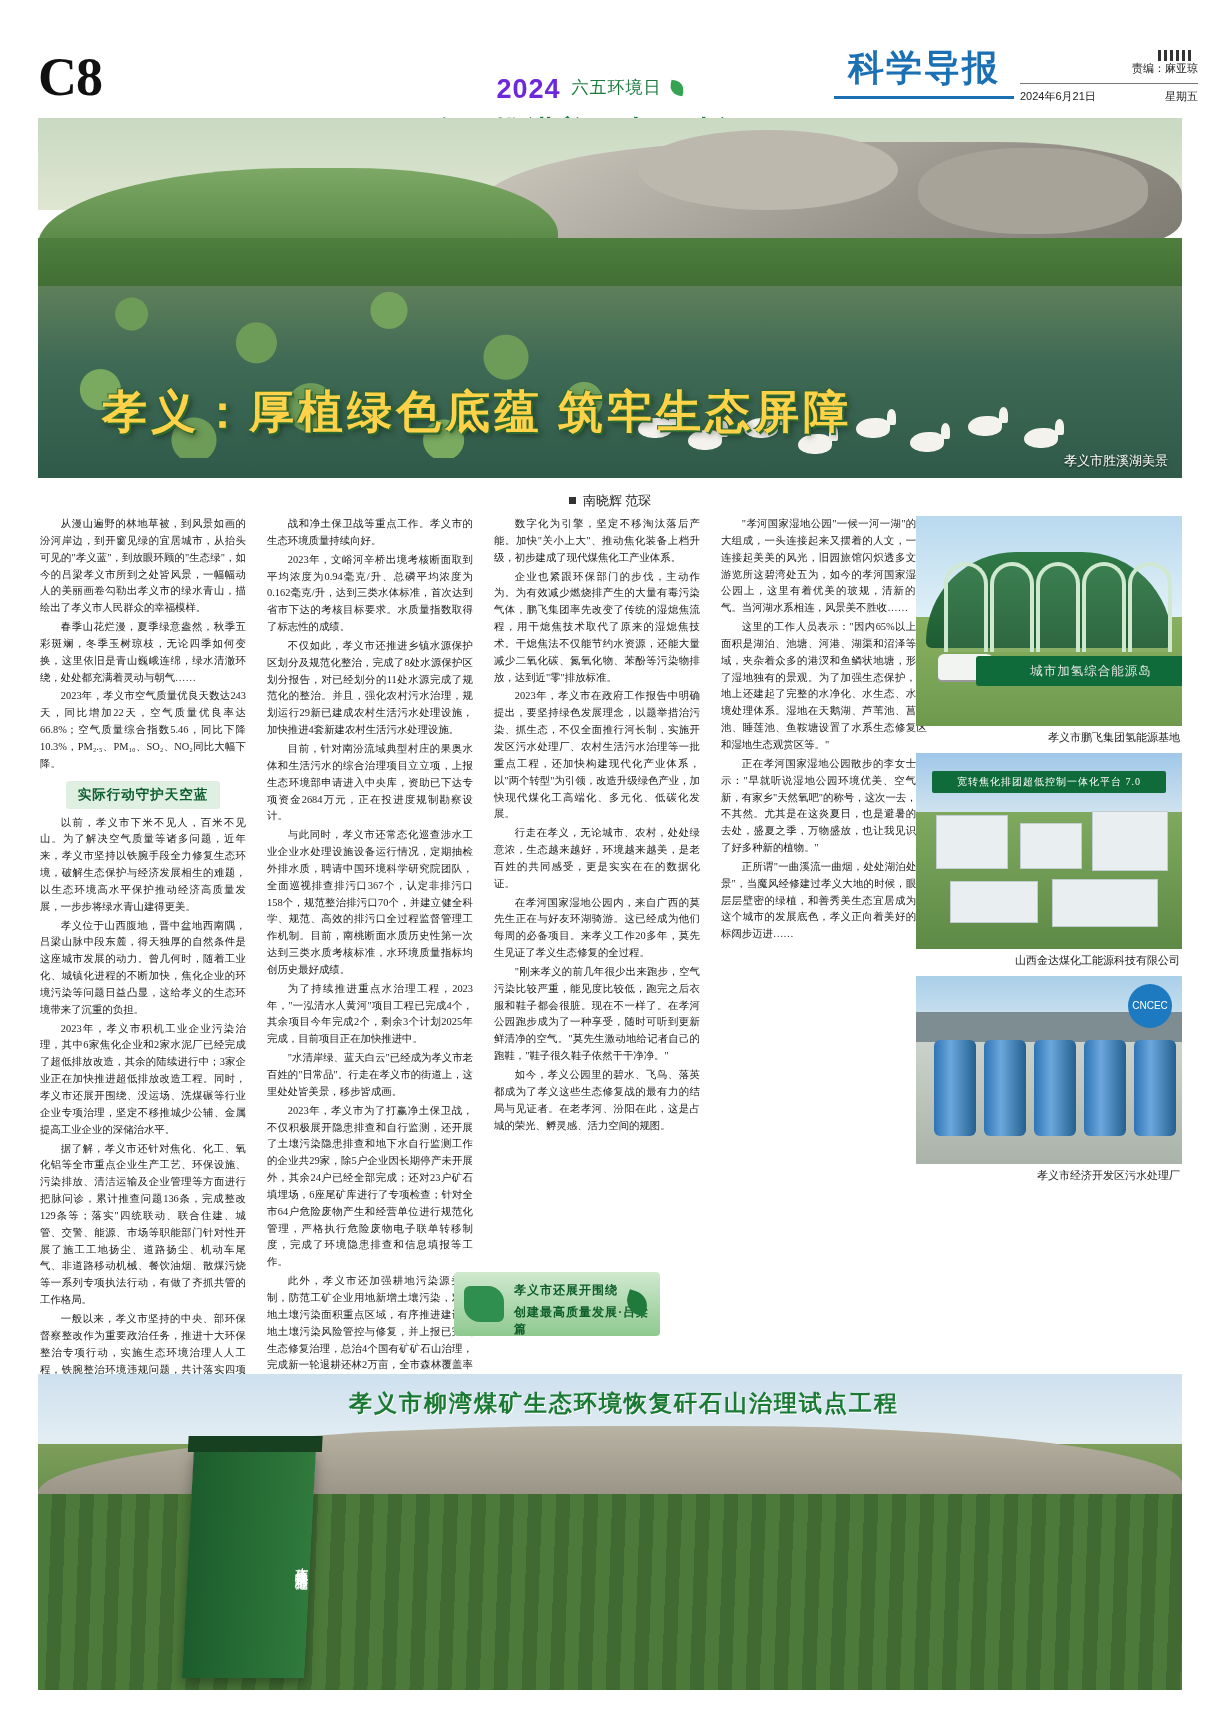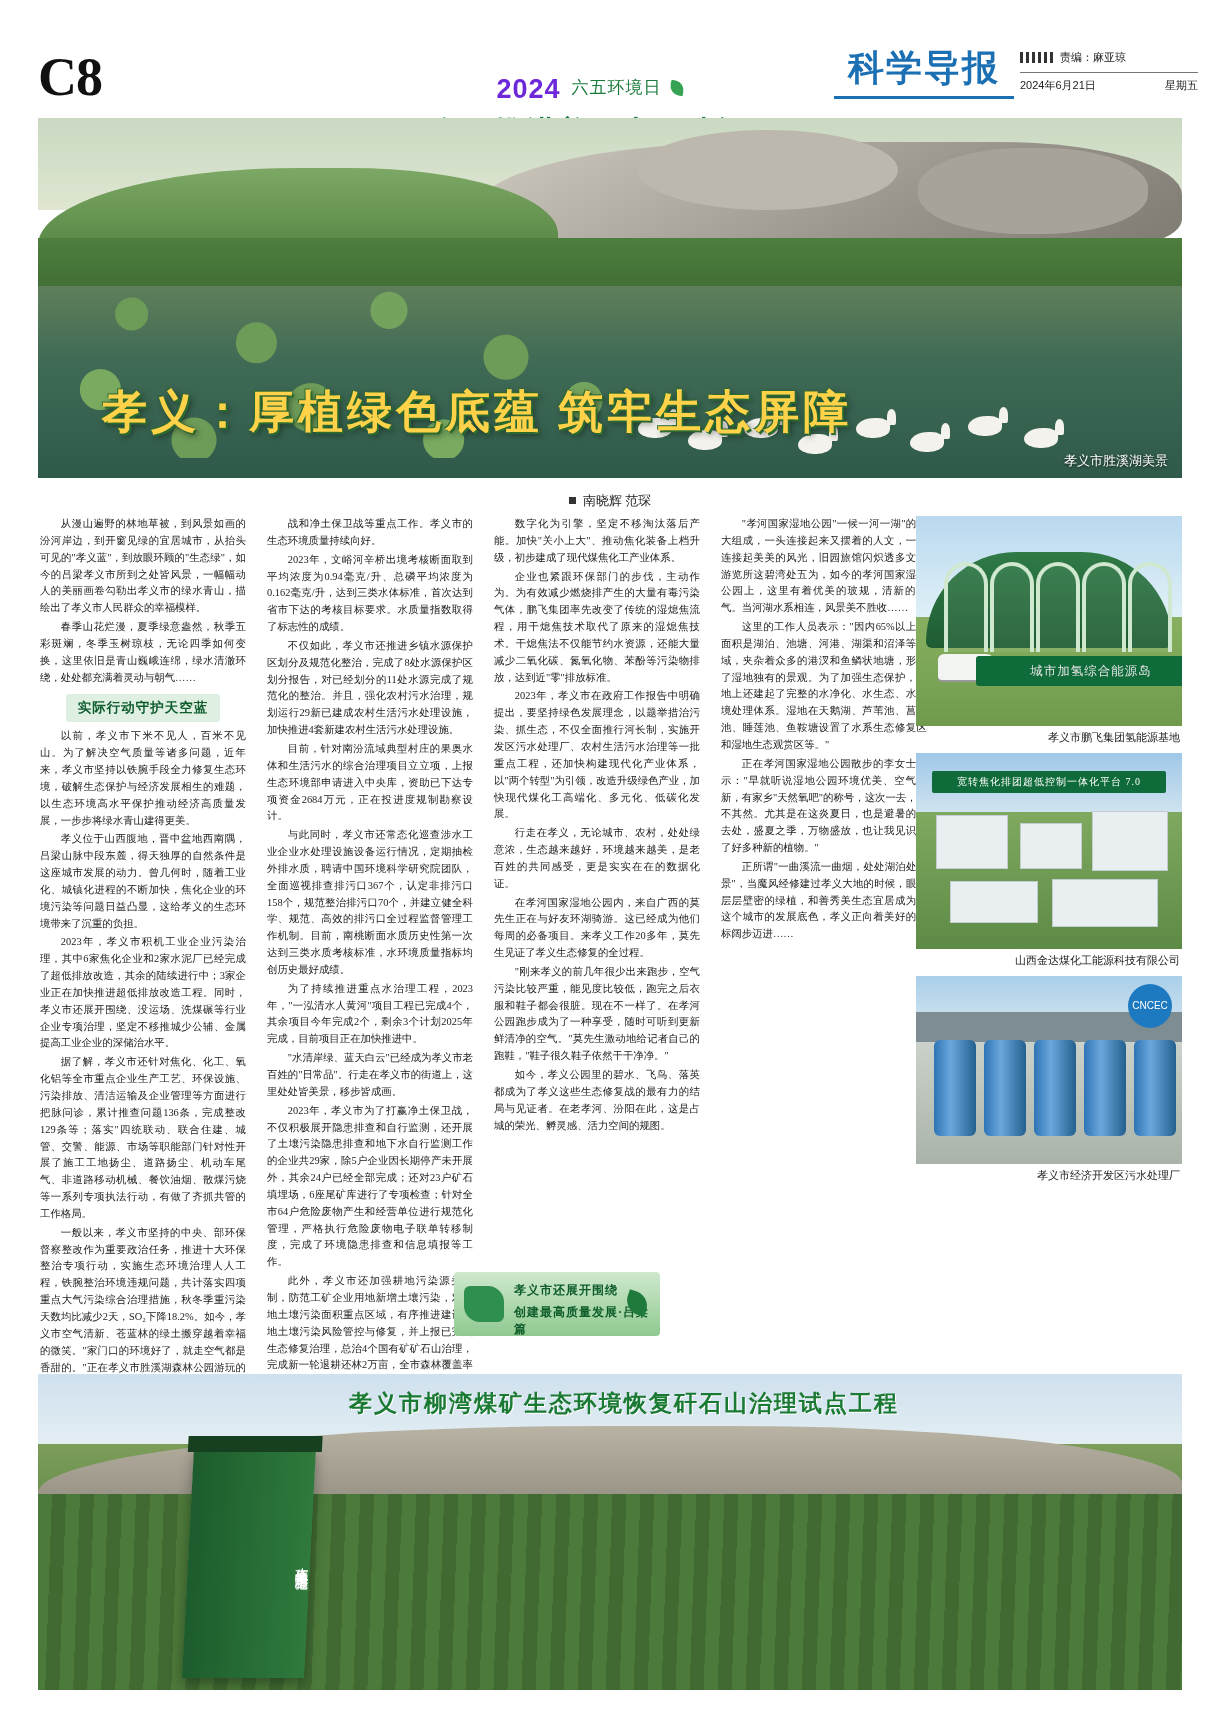--- a/index.html
+++ b/index.html
@@ -20,21 +20,21 @@
   .mh-year{display:inline-block;font-family:"Liberation Sans",sans-serif;font-size:27px;font-weight:700;color:#6d28d9;letter-spacing:1px;margin-top:20px;}
   .mh-day{display:inline-block;font-size:17px;color:#1a7b3c;margin-left:7px;vertical-align:5px;letter-spacing:1px;}
   .mh-leaf{display:inline-block;width:14px;height:14px;margin-left:4px;vertical-align:3px;
     background:#35a352;border-radius:0 70% 0 70%;transform:rotate(12deg);}
   .mh-slogan{margin-top:7px;font-size:30px;font-weight:700;color:#1a7b3c;letter-spacing:2px;
     text-shadow:1px 1px 0 #c8e6cf;}
   .nameplate{position:absolute;right:206px;top:28px;width:180px;text-align:center;}
   .np-text{font-size:36px;font-weight:700;color:#1b6fb3;letter-spacing:2px;font-family:"Liberation Serif",serif;}
   .np-rule{height:3px;background:#1b6fb3;margin-top:3px;}
   .mh-meta{position:absolute;right:22px;top:34px;width:178px;font-family:"Liberation Sans",sans-serif;font-size:11px;color:#222;}
-  .mh-meta .row{display:flex;align-items:center;margin-bottom:7px;}
+  .mh-meta .row{display:flex;align-items:flex-end;margin-bottom:7px;flex-direction:column;}
   .mh-meta .bars{display:inline-block;width:34px;height:11px;margin-right:6px;
     background:repeating-linear-gradient(90deg,#333 0 3px,#fff 3px 6px);}
   .mh-meta .row2{border-top:1px solid #777;padding-top:5px;display:flex;justify-content:space-between;}
 
   
   .hero{position:absolute;left:38px;top:118px;width:1144px;height:360px;overflow:hidden;}
   .hero .sky{position:absolute;left:0;top:0;width:100%;height:92px;
     background:linear-gradient(#c9d9c2,#dfe6d2);}
   .hero .rocks{position:absolute;left:440px;top:24px;width:704px;height:110px;
     background:linear-gradient(150deg,#cfcac0,#9a958c 60%,#7d7a71);
@@ -181,20 +181,21 @@
 
   <div class="byline">
     <span class="sq"></span><span>南晓辉  范琛</span>
   </div>
 
   <div class="cols">
 
     <div class="col c1">
       <p>从漫山遍野的林地草被，到风景如画的汾河岸边，到开窗见绿的宜居城市，从抬头可见的"孝义蓝"，到放眼环顾的"生态绿"，如今的吕梁孝义市所到之处皆风景，一幅幅动人的美丽画卷勾勒出孝义市的绿水青山，描绘出了孝义市人民群众的幸福模样。</p>
       <p>春季山花烂漫，夏季绿意盎然，秋季五彩斑斓，冬季玉树琼枝，无论四季如何变换，这里依旧是青山巍峨连绵，绿水清澈环绕，处处都充满着灵动与朝气……</p>
+      <p>2023年，孝义市空气质量优良天数达243天，同比增加22天，空气质量优良率达66.8%；空气质量综合指数5.46，同比下降10.3%，PM₂.₅、PM₁₀、SO₂、NO₂同比大幅下降。</p>
       <div class="subhead"><span>实际行动守护天空蓝</span></div>
       <p>以前，孝义市下米不见人，百米不见山。为了解决空气质量等诸多问题，近年来，孝义市坚持以铁腕手段全力修复生态环境，破解生态保护与经济发展相生的难题，以生态环境高水平保护推动经济高质量发展，一步步将绿水青山建得更美。</p>
       <p>孝义位于山西腹地，晋中盆地西南隅，吕梁山脉中段东麓，得天独厚的自然条件是这座城市发展的动力。曾几何时，随着工业化、城镇化进程的不断加快，焦化企业的环境污染等问题日益凸显，这给孝义的生态环境带来了沉重的负担。</p>
       <p>2023年，孝义市积机工业企业污染治理，其中6家焦化企业和2家水泥厂已经完成了超低排放改造，其余的陆续进行中；3家企业正在加快推进超低排放改造工程。同时，孝义市还展开围绕、没运场、洗煤碾等行业企业专项治理，坚定不移推城少公辅、金属提高工业企业的深储治水平。</p>
       <p>据了解，孝义市还针对焦化、化工、氧化铝等全市重点企业生产工艺、环保设施、污染排放、清洁运输及企业管理等方面进行把脉问诊，累计推查问题136条，完成整改129条等；落实"四统联动、联合住建、城管、交警、能源、市场等职能部门针对性开展了施工工地扬尘、道路扬尘、机动车尾气、非道路移动机械、餐饮油烟、散煤污烧等一系列专项执法行动，有做了齐抓共管的工作格局。</p>
       <p>一般以来，孝义市坚持的中央、部环保督察整改作为重要政治任务，推进十大环保整治专项行动，实施生态环境治理人人工程，铁腕整治环境违规问题，共计落实四项重点大气污染综合治理措施，秋冬季重污染天数均比减少2天，SO₂下降18.2%。如今，孝义市空气清新、苍蓝林的绿土搬穿越着幸福的微笑。"家门口的环境好了，就走空气都是香甜的。"正在孝义市胜溪湖森林公园游玩的胡先生说，每天来这里健身锻炼成了他的必修课。</p>
       <p>2023年，孝义市空气优良率，重污染天数、PM₂.₅等三项大气考核指标均实使第一次全面完成，在一系列的严厉举措下，孝义的空气越来越好、天越来越蓝、水越来越清。</p>
       <div class="subhead"><span>"管"出生态治理新局面</span></div>
       <p>近年来，孝义市持续深入贯彻落实习近平生态文明思想，牢固树立"绿水青山就是金山银山"的理念，加快构建绿色发展格局，强力推进碧水保卫</p>
     </div>

